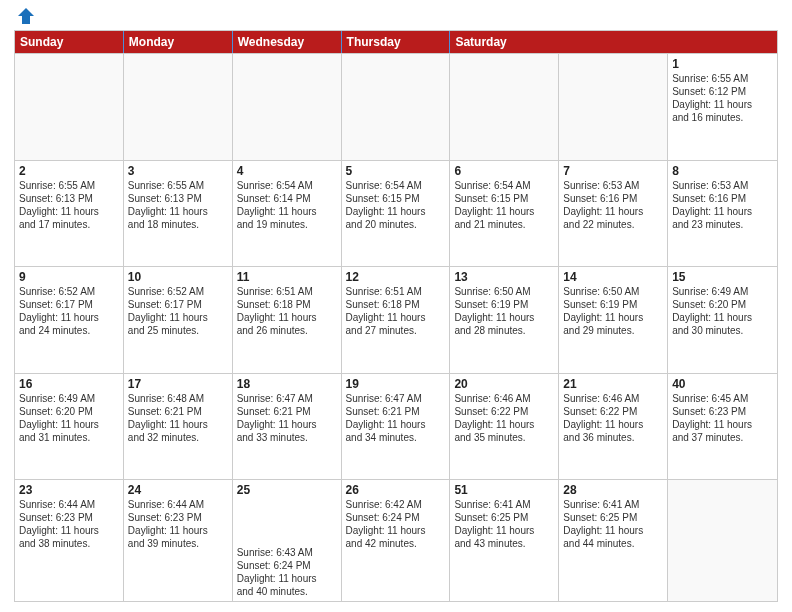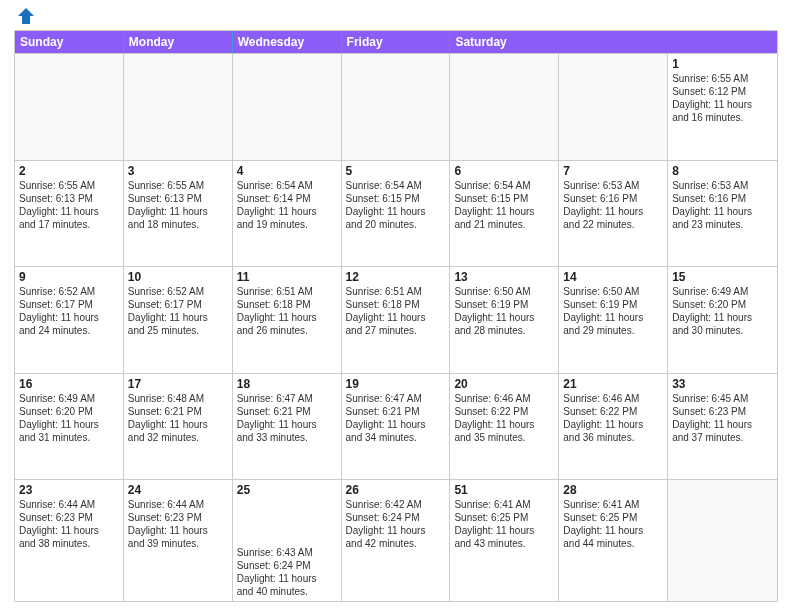--- a/index.html
+++ b/index.html
@@ -49,21 +49,21 @@
     }
     .calendar {
       flex: 1;
       display: flex;
       flex-direction: column;
       border: 1px solid #ccc;
     }
     .cal-header-row {
       display: grid;
       grid-template-columns: repeat(7, 1fr);
-      background: #8b5cf6;
+      background: #b91c1c;
     }
     .cal-header-cell {
       color: #fff;
       font-weight: bold;
       font-size: 12px;
       padding: 4px 5px;
       border-right: 1px solid #4a8fda;
     }
     .cal-header-cell:last-child { border-right: none; }
     .cal-body {
@@ -120,21 +120,21 @@
       <div class="calendar-title"></div>
       <div class="calendar-subtitle"></div>
     </div>
   </div>
 
   <div class="calendar">
     <div class="cal-header-row">
     <div class="cal-header-cell">Sunday</div>
         <div class="cal-header-cell">Monday</div>
         <div class="cal-header-cell">Wednesday</div>
-        <div class="cal-header-cell">Friday</div>
+        <div class="cal-header-cell">Thursday</div>
         <div class="cal-header-cell">Saturday</div>
       </div>
     <div class="cal-body">
     <div class="cal-row">
           <div class="cal-cell empty"></div>
           <div class="cal-cell empty"></div>
           <div class="cal-cell empty"></div>
           <div class="cal-cell empty"></div>
           <div class="cal-cell empty"></div>
           <div class="cal-cell empty"></div>
@@ -285,21 +285,21 @@
 and 35 minutes.</div>
           </div>
           <div class="cal-cell">
             <div class="day-number">21</div>
             <div class="cell-text" style="white-space: pre-line;">Sunrise: 6:46 AM
 Sunset: 6:22 PM
 Daylight: 11 hours
 and 36 minutes.</div>
           </div>
           <div class="cal-cell">
-            <div class="day-number">33</div>
+            <div class="day-number">40</div>
             <div class="cell-text" style="white-space: pre-line;">Sunrise: 6:45 AM
 Sunset: 6:23 PM
 Daylight: 11 hours
 and 37 minutes.</div>
           </div>
         </div>
         <div class="cal-row">
           <div class="cal-cell">
             <div class="day-number">23</div>
             <div class="cell-text" style="white-space: pre-line;">Sunrise: 6:44 AM

